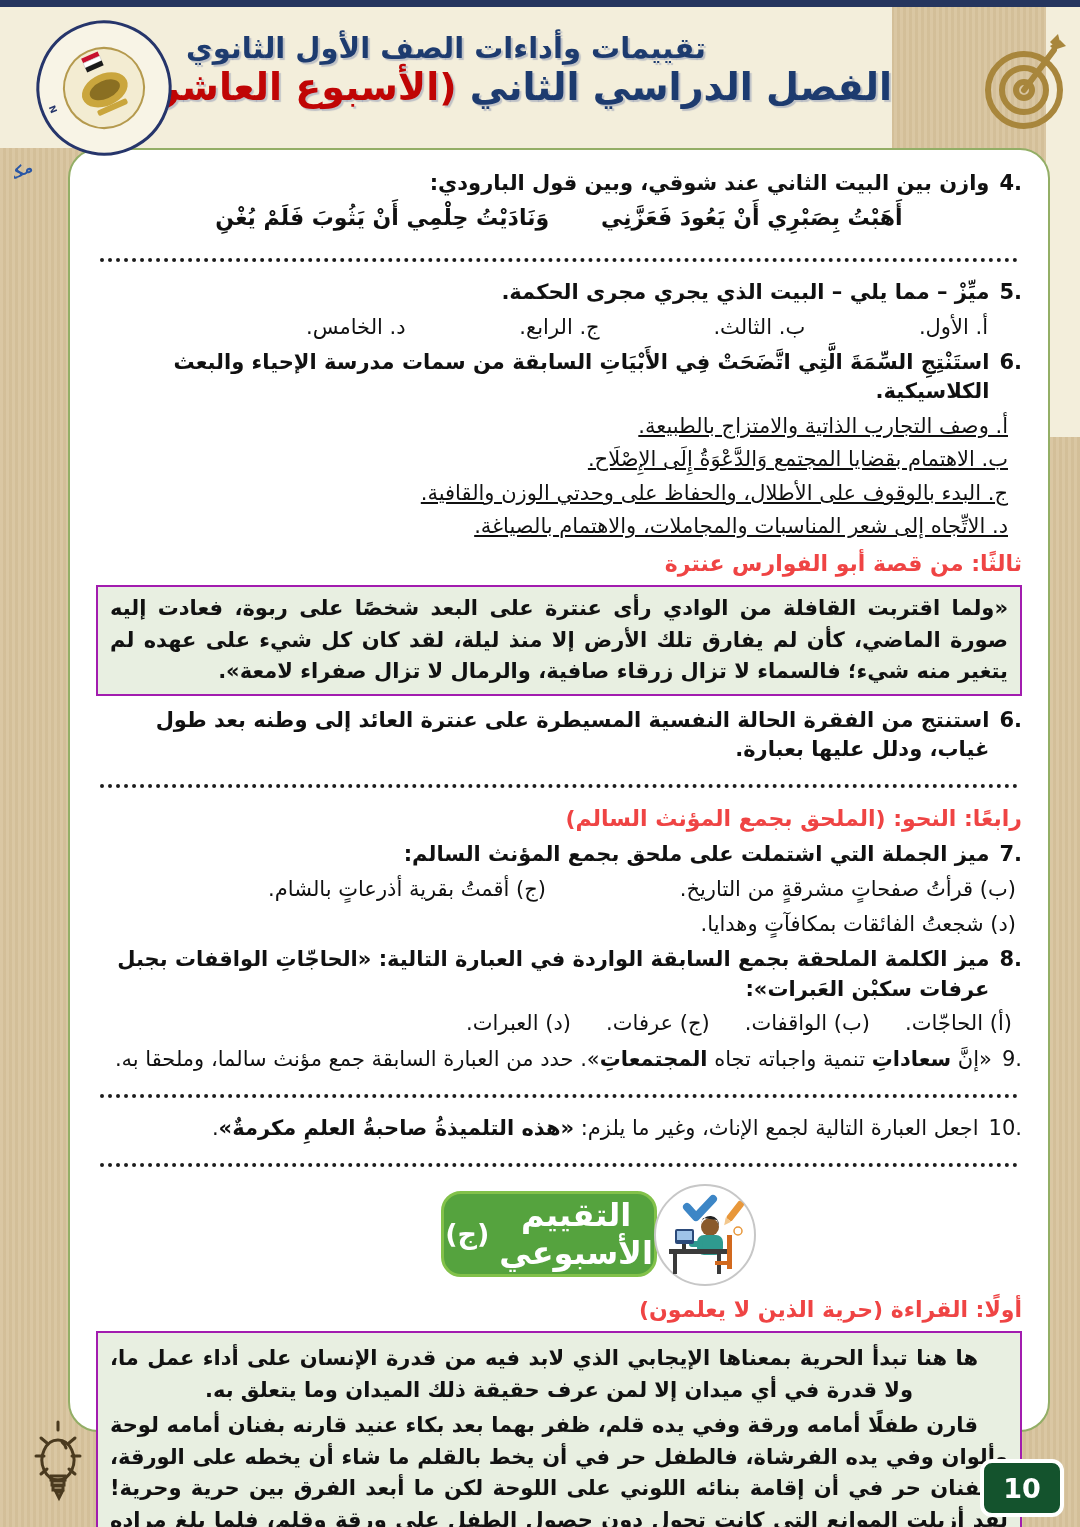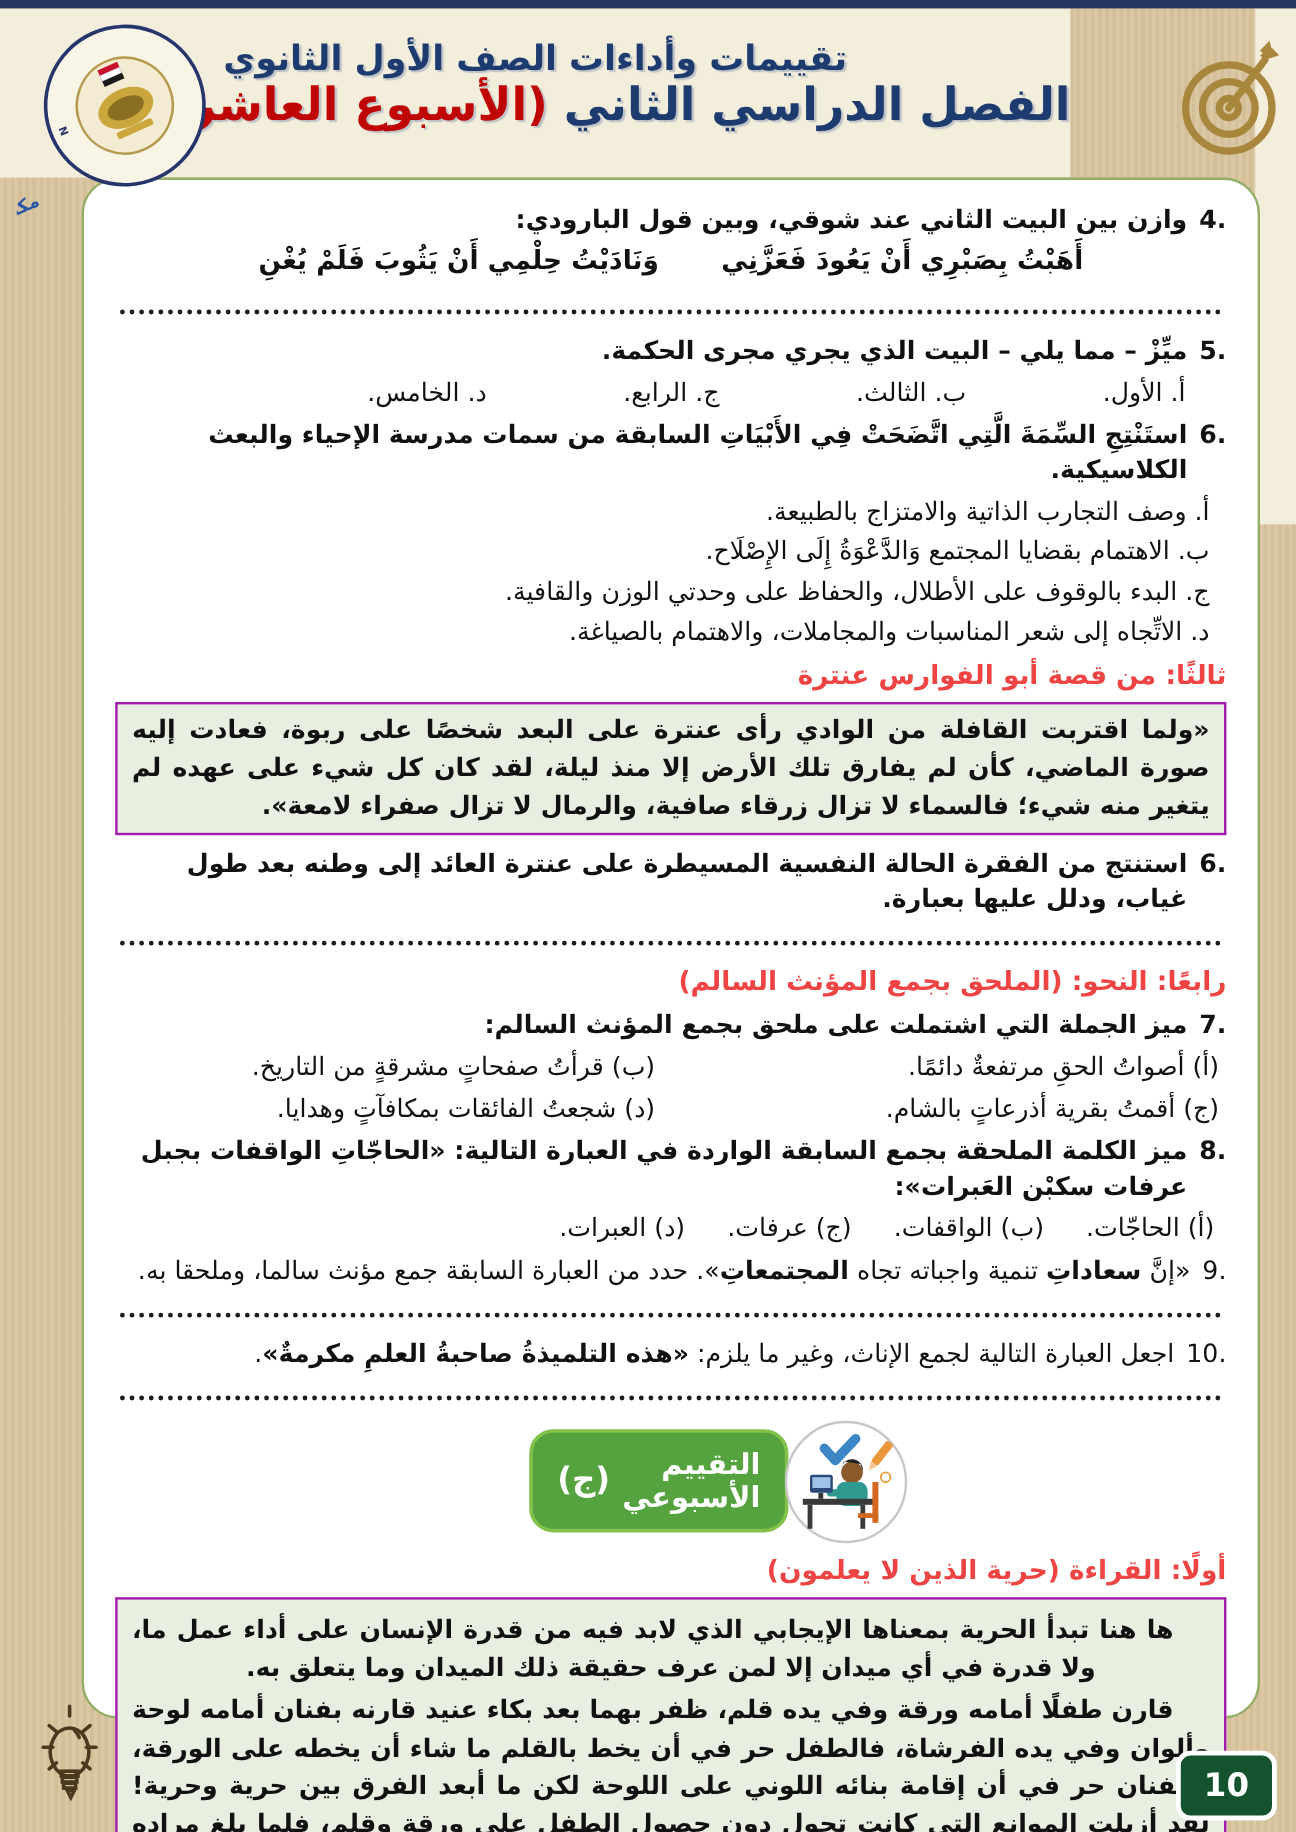--- a/index.html
+++ b/index.html
@@ -40,40 +40,40 @@
   }
   .q{display:flex;gap:10px;margin:5px 0;}
   .qnum{direction:ltr;unicode-bidi:isolate;flex:0 0 auto;}
   .bold{font-weight:bold;}
   .verse{font-weight:bold;text-align:center;font-size:22px;margin:2px 0 12px;}
   .vgap{display:inline-block;width:52px;}
   .dots{border-bottom:4px dotted #1c1c1c;height:12px;margin:8px 4px 16px 4px;}
   .options-row{display:flex;justify-content:space-between;margin:4px 0 6px;}
   .q5opts{padding:0 34px 0 210px;}
   .q8opts{padding:0 10px 0 370px;}
-  .opt-line{margin:4px 14px 4px 0;}
+  .opt-line{margin:4px 14px 4px 0;text-decoration:underline;}
   .opt-grid{display:grid;grid-template-columns:470px 1fr;margin:2px 0 6px;row-gap:6px;padding-right:6px;}
   .red-heading{color:#ef4444;font-weight:bold;font-size:22px;margin:8px 0 5px;}
   .green-box{
     background:#e8efe1;border:2px solid #a21caf;
     padding:6px 12px;font-weight:bold;text-align:justify;
     line-height:1.5;margin:4px 0 10px;
   }
   .green-box p{margin:4px 0;text-indent:30px;}
   .center-last{text-align-last:center;}
   .badge-area{
     position:relative;width:300px;margin:16px auto 4px auto;height:104px;
   }
   .badge-rect{
     position:absolute;right:52px;top:8px;width:216px;height:86px;
     background:#55a33e;border:3px solid #82c14a;border-radius:20px;
     box-sizing:border-box;display:flex;align-items:center;justify-content:center;gap:10px;
     color:#fff;font-weight:bold;
   }
-  .badge-lines{font-size:24px;line-height:1.2;}
+  .badge-lines{text-align:center;font-size:32px;line-height:1.2;}
   .badge-suffix{font-size:27px;}
   .badge-circle{position:absolute;right:-48px;top:0;width:104px;height:104px;}
   .pagenum{
     position:absolute;right:16px;bottom:10px;width:76px;height:50px;
     background:#14532d;border:4px solid #ffffff;border-radius:12px;
     color:#fff;font-weight:bold;font-size:27px;
     display:flex;align-items:center;justify-content:center;z-index:6;
   }
   .bulb{position:absolute;left:26px;top:1412px;width:64px;height:96px;z-index:4;}
 </style>
@@ -171,21 +171,20 @@
   </div>
   <div class="dots"></div>
 
   <div class="red-heading">رابعًا: النحو: (الملحق بجمع المؤنث السالم)</div>
 
   <div class="q bold">
     <span class="qnum">7.</span>
     <span>ميز الجملة التي اشتملت على ملحق بجمع المؤنث السالم:</span>
   </div>
   <div class="opt-grid">
-    <span>(أ) أصواتُ الحقِ مرتفعةٌ دائمًا.</span>
     <span>(ب) قرأتُ صفحاتٍ مشرقةٍ من التاريخ.</span>
     <span>(ج) أقمتُ بقرية أذرعاتٍ بالشام.</span>
     <span>(د) شجعتُ الفائقات بمكافآتٍ وهدايا.</span>
   </div>
 
   <div class="q bold">
     <span class="qnum">8.</span>
     <span>ميز الكلمة الملحقة بجمع السابقة الواردة في العبارة التالية: «الحاجّاتِ الواقفات بجبل عرفات سكبْن العَبرات»:</span>
   </div>
   <div class="options-row q8opts">

